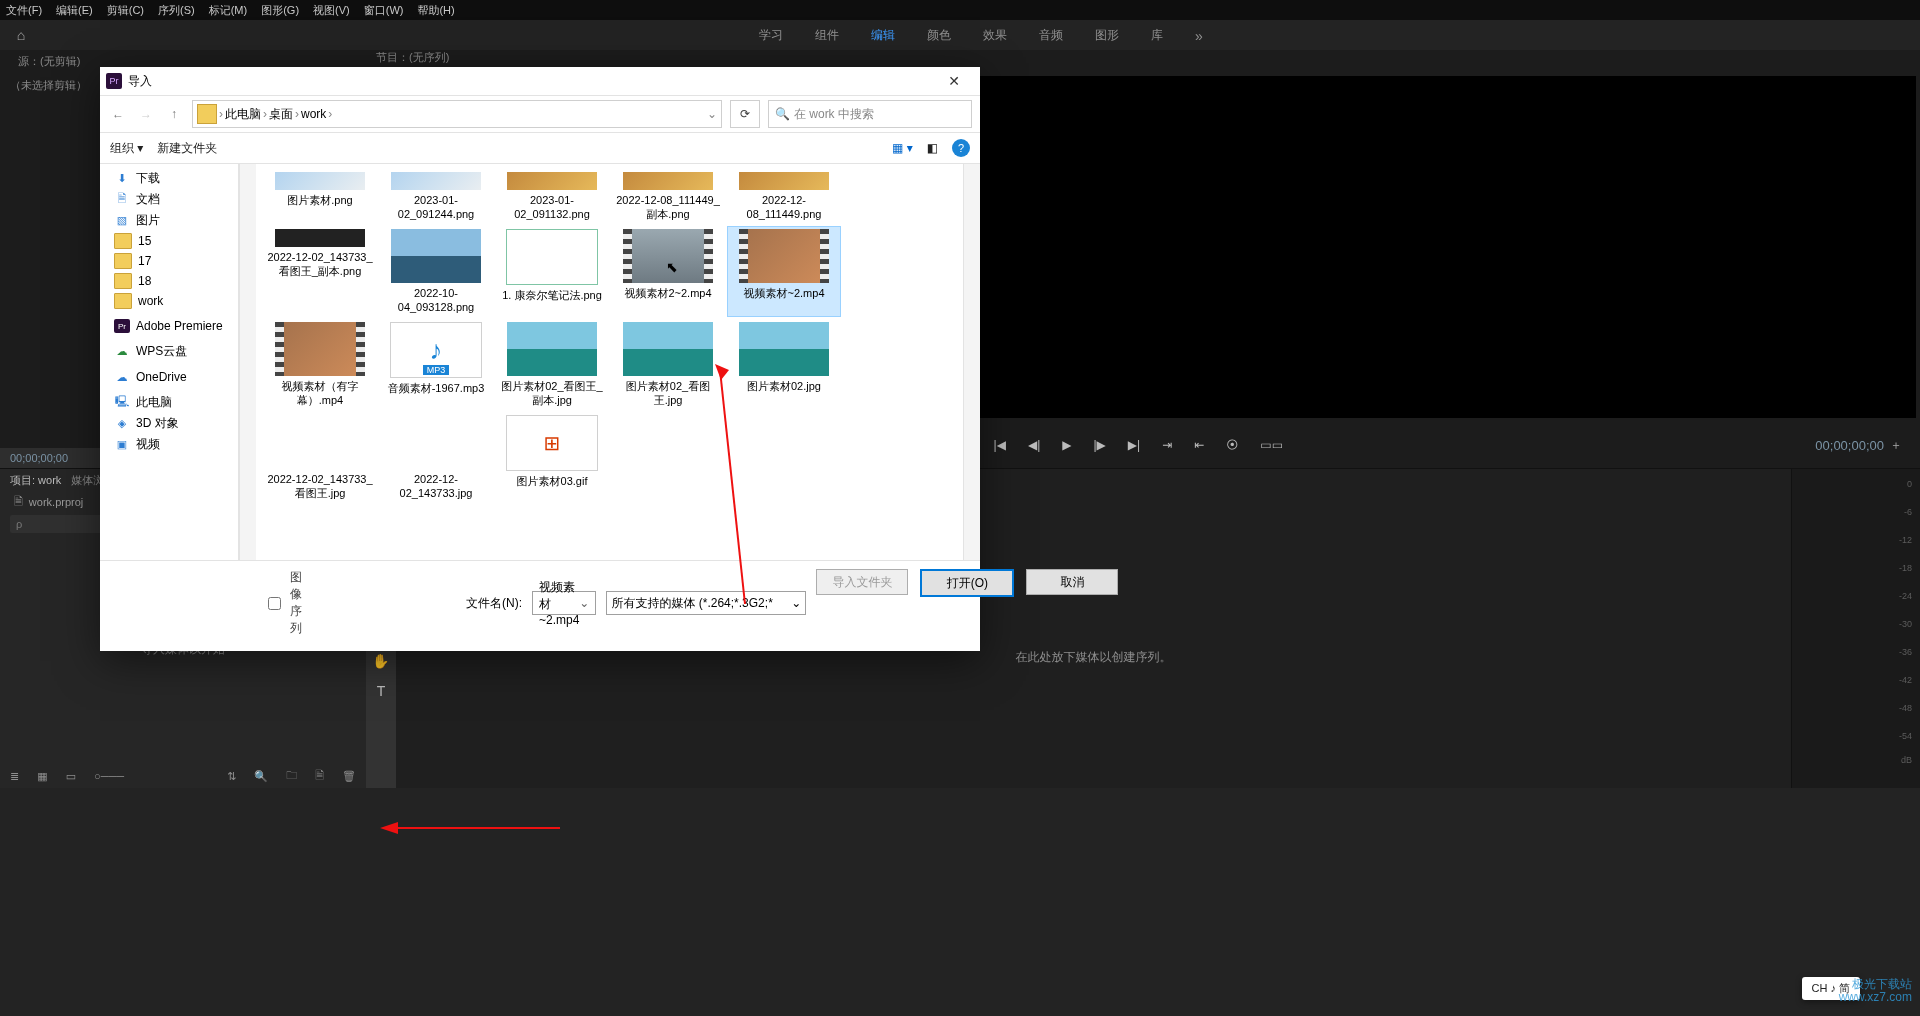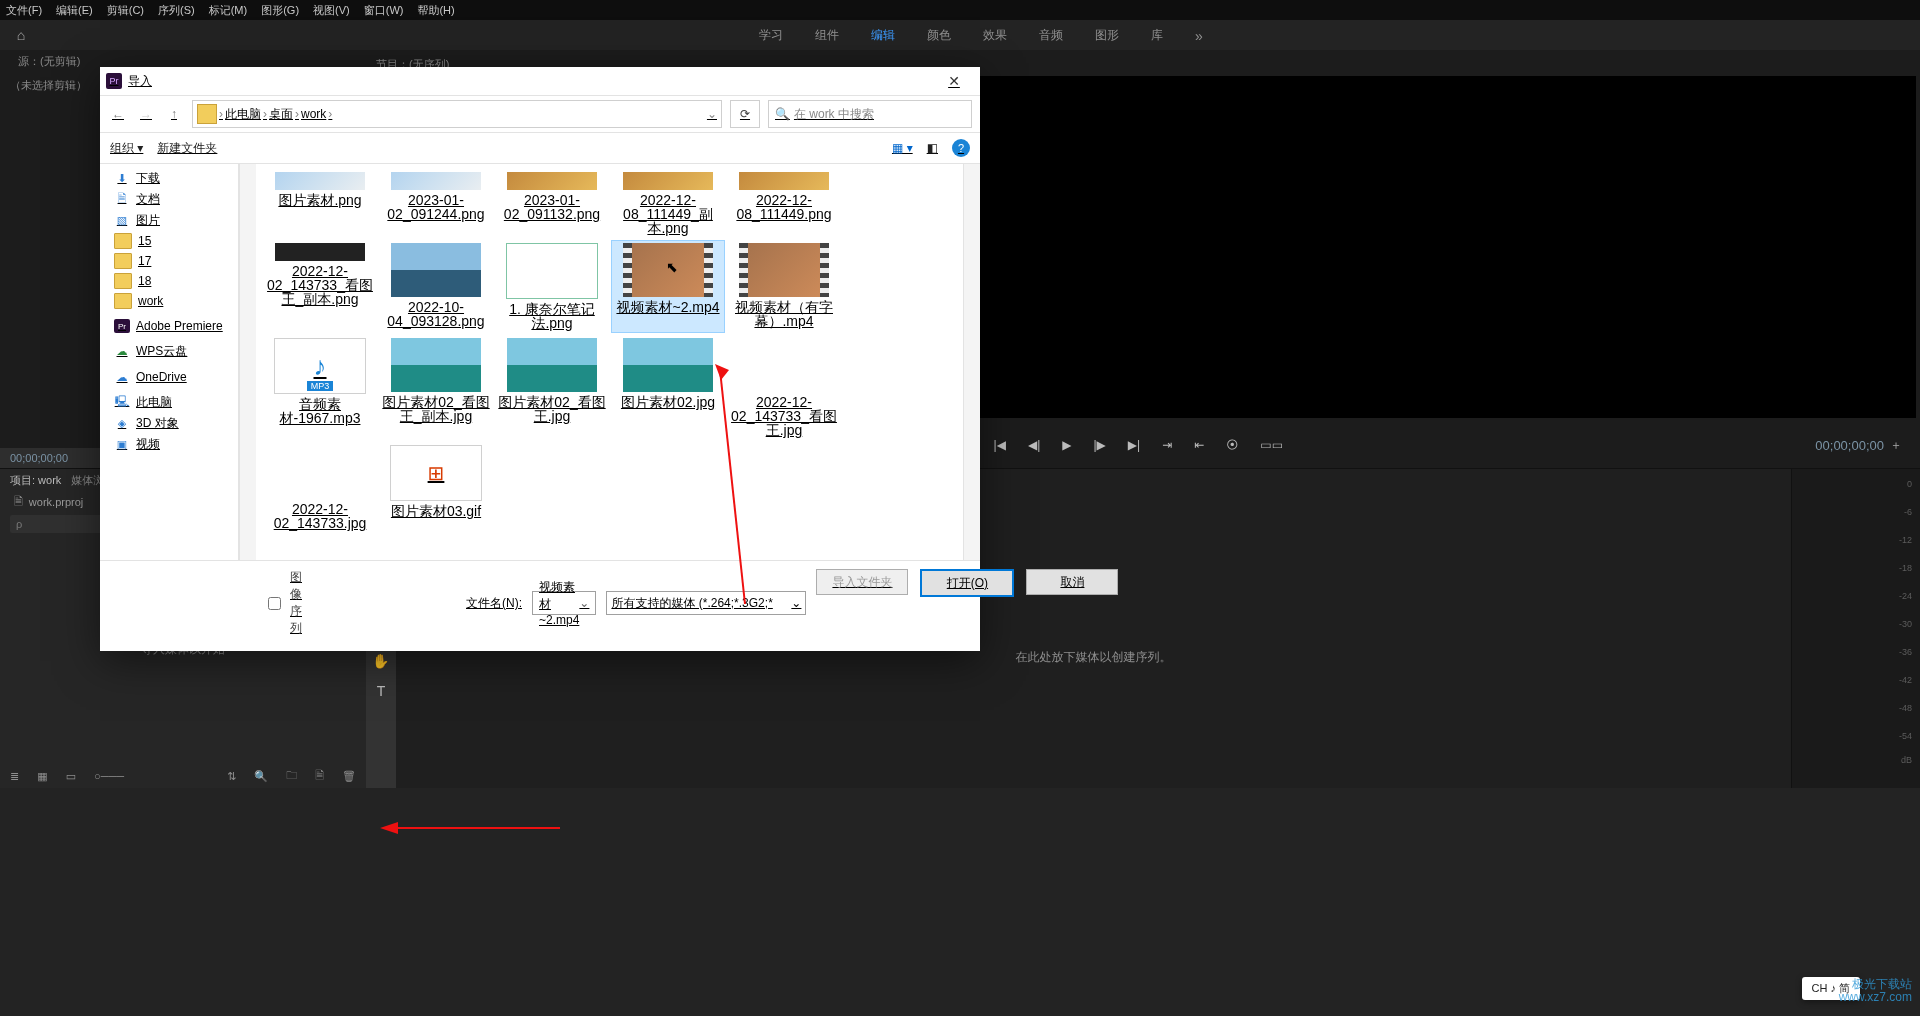--- a/index.html
+++ b/index.html
@@ -11,21 +11,21 @@
   .wspaces { flex:1; display:flex; justify-content:center; align-items:flex-end; }
   .wspaces span { color:#909090; margin:0 16px; font-size:12px; cursor:default; }
   .wspaces span.active { color:#3d9bff; }
   .wspaces span.ws-more { font-size:14px; }
   .row1 { height:418px; display:flex; }
   .src { width:366px; background:#1c1c1c; display:flex; flex-direction:column; }
   .src-tabs { height:22px; color:#888; font-size:11px; padding:0 18px; display:flex; align-items:center; }
   .src-body { flex:1; }
   .src-tc { height:20px; background:#2e2e2e; color:#7b93a5; font-size:11px; padding:0 10px; display:flex; align-items:center; }
   .prog { flex:1; background:#1c1c1c; display:flex; flex-direction:column; }
-  .prog-tabs { height:22px; color:#888; font-size:11px; padding:0 10px; display:flex; align-items:flex-end; }
+  .prog-tabs { height:22px; color:#888; font-size:11px; padding:0 10px; display:flex; align-items:flex-start; }
   .prog-body { flex:1; background:#000; margin:4px; }
   .prog-ctrls { height:46px; display:flex; align-items:center; justify-content:flex-end; color:#7b93a5; padding:0 18px; gap:6px; }
   .prog-ctrls .btns { flex:1; display:flex; justify-content:center; gap:22px; color:#bbb; font-size:12px; }
   .prog-ctrls .plus { color:#aaa; font-size:12px; cursor:default; }
   .row2 { flex:1; display:flex; height:320px; }
   .projpanel { width:366px; background:#262626; display:flex; flex-direction:column; border-top:1px solid #111; }
   .pp-tabs { height:22px; display:flex; align-items:center; color:#888; font-size:11px; gap:10px; padding:0 10px; }
   .pp-tabs .tab { color:#bbb; }
   .pp-bar { height:22px; display:flex; align-items:center; color:#9a9a9a; font-size:11px; padding:0 14px; gap:6px; }
   .pp-search { height:22px; display:flex; align-items:center; padding:0 10px; color:#888; }
@@ -40,21 +40,21 @@
   .tl-tabs { height:22px; display:flex; align-items:center; color:#888; font-size:11px; padding:0 10px; }
   .tl-time { color:#7b93a5; font-size:16px; padding:2px 20px; }
   .tl-icons { color:#7a7a7a; font-size:11px; padding:0 20px; letter-spacing:10px; }
   .tl-body { flex:1; display:flex; align-items:center; justify-content:center; color:#8e8e8e; font-size:12px; }
   .audiom { width:128px; background:#1a1a1a; border-left:1px solid #111; position:relative; color:#5c5c5c; font-size:9px; }
   .audiom .sc { position:absolute; right:8px; }
   
   .red-arrow1 { position:absolute; left:380px; top:818px; width:180px; height:20px; pointer-events:none; }
   .watermark { position:absolute; right:8px; bottom:12px; color:#2f98d6; font-size:12px; text-align:right; line-height:13px; opacity:.8; }
   
-  .dialog { position:absolute; left:100px; top:67px; width:880px; height:584px; background:#fff; box-shadow:0 10px 40px rgba(0,0,0,.5); display:flex; flex-direction:column; font-size:12px; color:#000;text-decoration:underline; }
+  .dialog { position:absolute; left:100px; top:67px; width:880px; height:584px; background:#fff; box-shadow:0 10px 40px rgba(0,0,0,.5); display:flex; flex-direction:column; font-size:12px; color:#000; }
   .dlg-title { height:28px; background:#fff; display:flex; align-items:center; padding:0 6px; }
   .dlg-title .pricon { width:16px; height:16px; background:#2b0f3a; color:#d6a8ff; font-size:9px; display:flex; align-items:center; justify-content:center; margin-right:6px; border-radius:2px; }
   .dlg-title .txt { flex:1; font-size:12px; }
   .dlg-title .close { width:40px; text-align:center; cursor:default; font-size:14px; color:#333; }
   .dlg-addr { height:36px; border-top:1px solid #e3e3e3; border-bottom:1px solid #e3e3e3; display:flex; align-items:center; padding:0 8px; gap:8px; }
   .navbtn { width:20px; text-align:center; color:#777; cursor:default; }
   .crumbs { flex:1; height:26px; border:1px solid #cfcfcf; display:flex; align-items:center; padding:0 4px; gap:2px; }
   .crumbs .fico { width:18px; height:18px; display:inline-block; background:#f2cd5c; border:1px solid #caa23a; }
   .crumbs span { display:flex; align-items:center; gap:2px; }
   .crumbs .sep { color:#888; }
@@ -69,21 +69,21 @@
   .tree .item { display:flex; align-items:center; gap:6px; padding:2px 4px 2px 14px; white-space:nowrap; }
   .tree .ico { width:16px; height:14px; display:inline-flex; align-items:center; justify-content:center; font-size:11px; }
   .ico.folder { background:#f2cd5c; border:1px solid #caa23a; border-radius:1px; }
   .ico.blue { color:#2d7dd2; }
   .ico.green { color:#2b8a3e; }
   .ico.purple { background:#2b0f3a; color:#fff; font-size:8px; border-radius:2px; }
   .files { flex:1; overflow:hidden; position:relative; padding:6px 8px; display:flex; flex-wrap:wrap; align-content:flex-start; gap:4px 4px; }
   .fitem { width:108px; display:flex; flex-direction:column; align-items:center; text-align:center; padding:2px; cursor:default; }
   .fitem .thumb { width:90px; height:54px; background:#efefef; display:flex; align-items:center; justify-content:center; font-size:10px; color:#999; overflow:hidden; position:relative; }
   .fitem.selected { background:#cce8ff; outline:1px solid #99d1ff; }
-  .fitem .lbl { font-size:14px; line-height:14px; margin-top:3px; word-break:break-word; }
+  .fitem .lbl { font-size:11px; line-height:14px; margin-top:3px; word-break:break-word; }
   .thumb.img { background:linear-gradient(135deg,#b3d4ef,#e9eef1); }
   .thumb.vid::before, .thumb.vid::after { content:""; position:absolute; top:0; width:9px; height:100%; background:repeating-linear-gradient(#444 0 5px,#eee 5px 10px); }
   .thumb.vid::before{left:0} .thumb.vid::after{right:0}
   .thumb.vid { background:linear-gradient(135deg,#a3714c,#cf8c5a); }
   .thumb.mp3 { background:#fff; border:1px solid #d0d0d0; }
   .thumb.mp3 .a { font-size:26px; color:#1a84d6; }
   .thumb.mp3 .b { position:absolute; bottom:2px; background:#1a84d6; color:#fff; font-size:9px; padding:0 4px; }
   .thumb.gif { background:#fff; border:1px solid #d0d0d0; color:#d83b01; font-size:20px; }
   .thumb.r1 { height:18px; }
   .scrollv { width:16px; border-left:1px solid #e3e3e3; background:#f4f4f4; }
@@ -367,20 +367,24 @@
           </div>
 
         <div class="fitem">
             <div class="thumb img" style="background:linear-gradient(#8abde0 50%,#2e5c79 50%)"></div>
             <div class="lbl">2022-10-04_093128.png</div>
           </div>
         <div class="fitem">
             <div class="thumb" style="background:#fff;border:1px solid #7fc5a5"></div>
             <div class="lbl">1. 康奈尔笔记法.png</div>
           </div>
+        <div class="fitem">
+            <div class="thumb vid" style="background:linear-gradient(#9aa8b0,#6e7a82)"></div>
+            <div class="lbl">视频素材2~2.mp4</div>
+          </div>
         <div class="fitem selected">
             <div class="thumb vid"></div>
             <div class="lbl">视频素材~2.mp4</div>
           </div>
         <div class="fitem">
             <div class="thumb vid"></div>
             <div class="lbl">视频素材（有字幕）.mp4</div>
           </div>
         <div class="fitem">
             <div class="thumb mp3">

